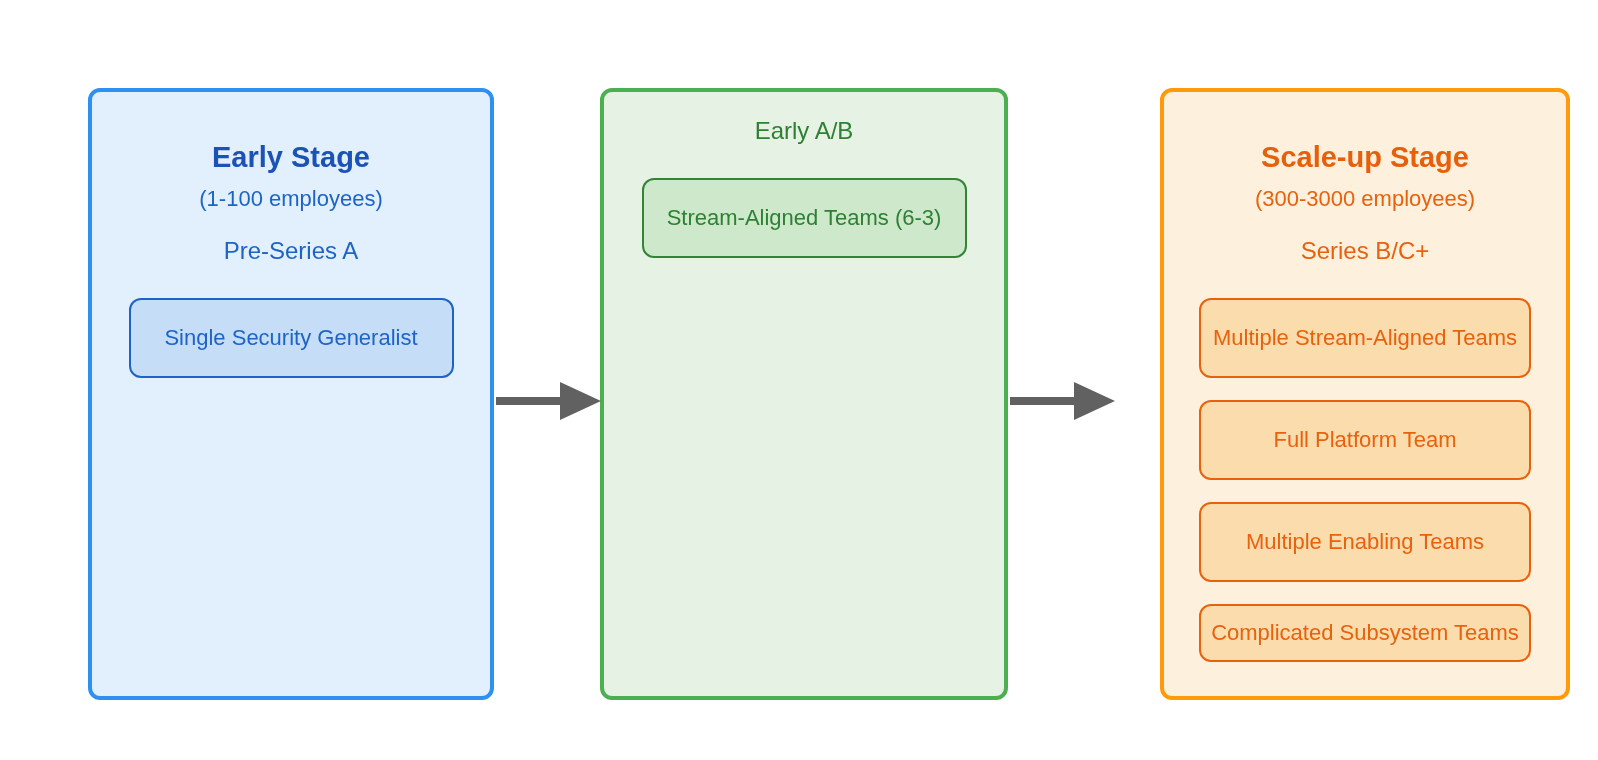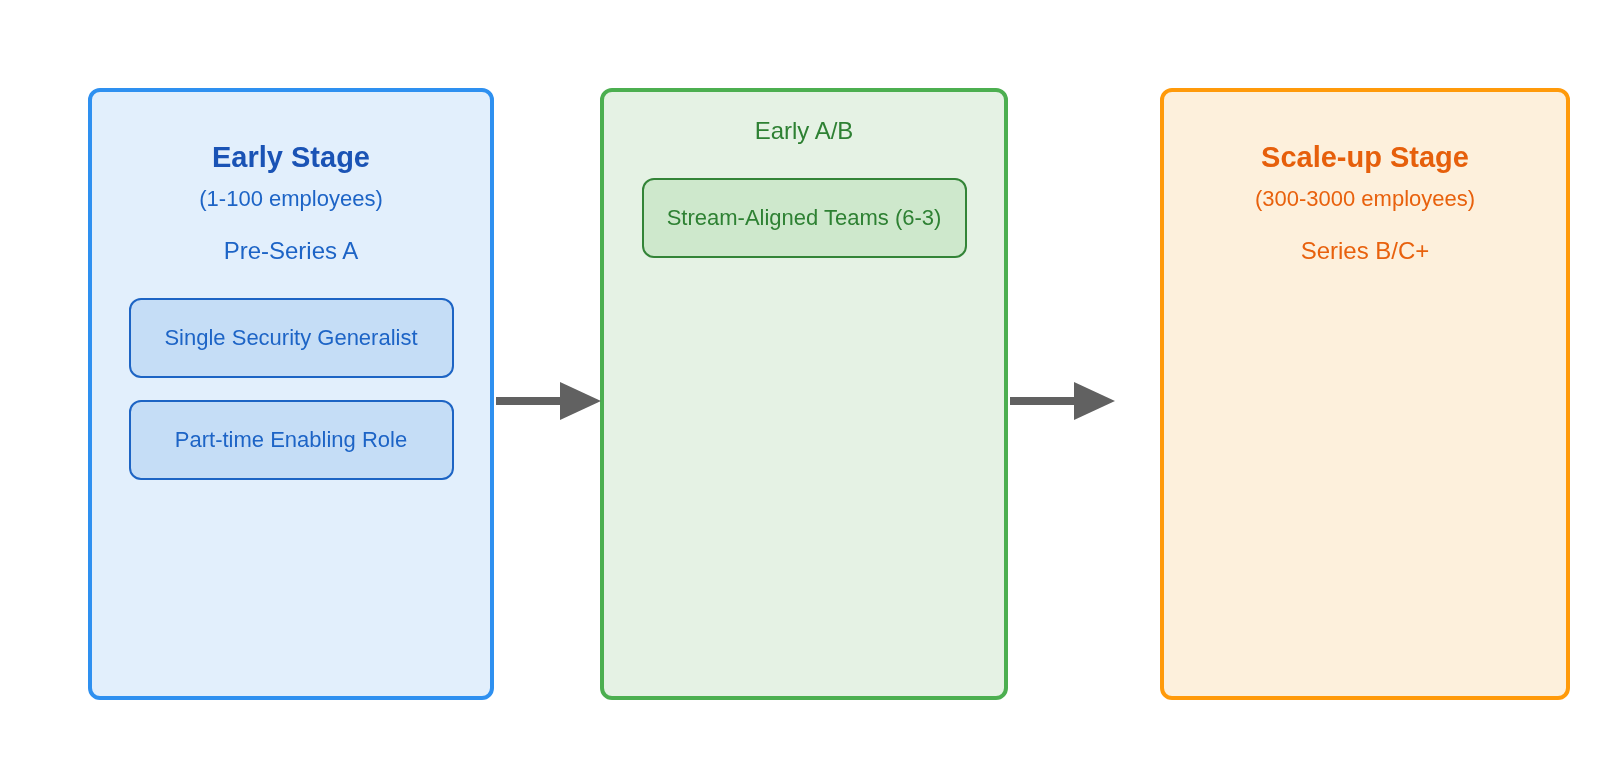--- a/index.html
+++ b/index.html
@@ -84,35 +84,40 @@
 <body>
 
 <div class="canvas">
 
   <section class="stage" id="stage-0" style="--border: #2E90F0; --fill: #E2EFFC; --title: #1A53B5; --text: #1D64C6; --item-fill: #C5DDF6; --item-border: #1D64C4;">
     <h2 class="stage-title">Early Stage</h2>
     <div class="stage-employees">(1-100 employees)</div>
     <div class="stage-series">Pre-Series A</div>
     <div class="items">
       <div class="item">Single Security Generalist</div>
-      <div class="item">Part-time Enabling Role</div>
     </div>
   </section>
 
   <section class="stage" id="stage-1" style="--border: #4CAF50; --fill: #E5F2E4; --title: #2E7D32; --text: #2E8133; --item-fill: #CEE8CC; --item-border: #338437;">
     <div class="stage-series">Early A/B</div>
     <div class="items">
       <div class="item">Stream-Aligned Teams (6-3)</div>
     </div>
   </section>
 
   <section class="stage" id="stage-2" style="--border: #FF9A0A; --fill: #FDF0DC; --title: #E65F0B; --text: #E8610D; --item-fill: #FBDCAD; --item-border: #E8610D;">
     <h2 class="stage-title">Scale-up Stage</h2>
     <div class="stage-employees">(300-3000 employees)</div>
     <div class="stage-series">Series B/C+</div>
+    <div class="items">
+      <div class="item">Multiple Stream-Aligned Teams</div>
+      <div class="item">Full Platform Team</div>
+      <div class="item">Multiple Enabling Teams</div>
+      <div class="item">Complicated Subsystem Teams</div>
+    </div>
   </section>
 
   <svg class="arrow" id="arrow-0" width="108" height="44" viewBox="0 0 108 44">
     <line x1="2" y1="22" x2="68" y2="22" class="arrow-line" stroke-width="8" stroke="#616161"></line>
     <polygon points="66,3 107,22 66,41" class="arrow-head" fill="#616161"></polygon>
   </svg>
 
   <svg class="arrow" id="arrow-1" width="108" height="44" viewBox="0 0 108 44">
     <line x1="2" y1="22" x2="68" y2="22" class="arrow-line" stroke-width="8" stroke="#616161"></line>
     <polygon points="66,3 107,22 66,41" class="arrow-head" fill="#616161"></polygon>

